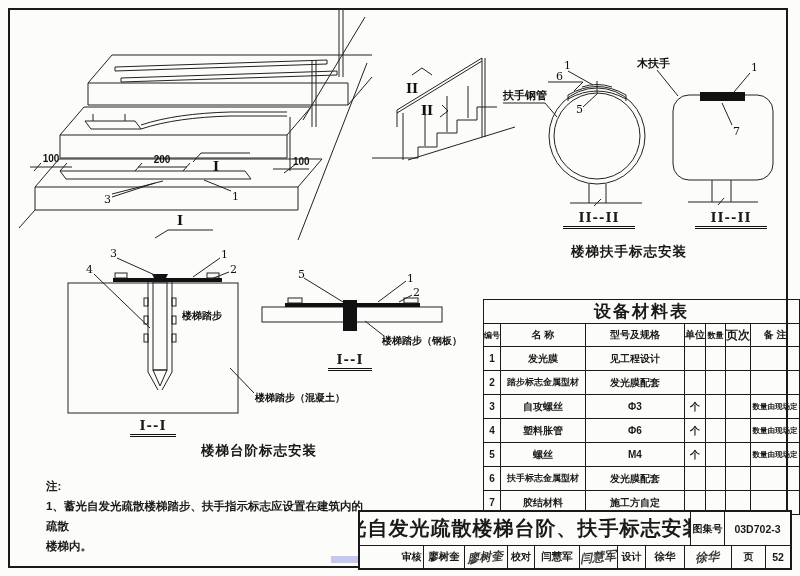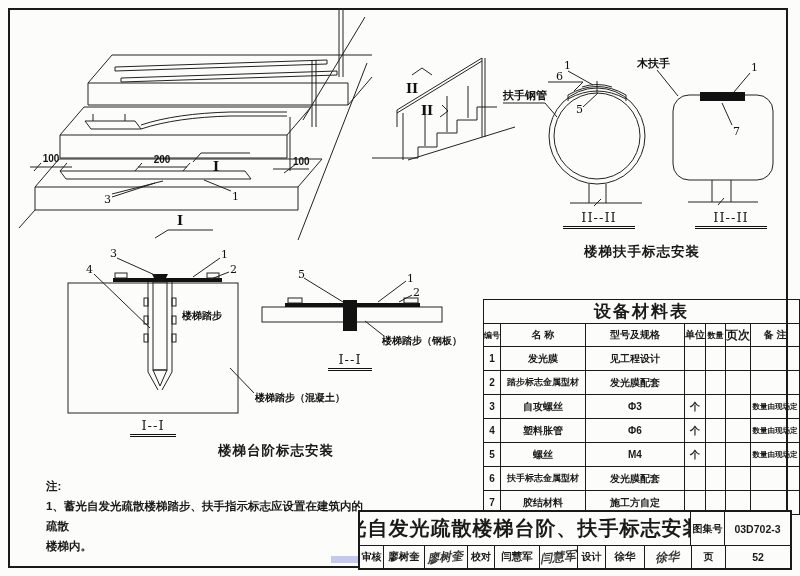--- a/index.html
+++ b/index.html
@@ -8,35 +8,35 @@
   #frame{position:absolute;left:8px;top:8px;width:780px;height:560px;border:2px solid #1a1a1a;box-sizing:border-box;}
   svg{position:absolute;overflow:visible;}
   svg line,svg path,svg polyline,svg polygon,svg circle,svg rect{stroke:#222;stroke-width:1;fill:none;}
   svg .fillb{fill:#111;stroke:none;}
   svg text{font-family:"Liberation Sans","DejaVu Sans",sans-serif;fill:#111;stroke:none;font-size:11px;}
   svg text.num{font-family:"DejaVu Serif","Liberation Serif",serif;font-size:11px;}
   svg text.dim{font-size:10px;font-weight:600;}
   svg text.cn{font-size:11px;font-weight:600;}
   svg text.roman{font-family:"DejaVu Serif","Liberation Serif",serif;font-weight:bold;font-size:13px;}
   .sec-cap{position:absolute;text-align:center;font-family:"DejaVu Serif","Liberation Serif",serif;
-    font-weight:normal;font-size:13px;border-bottom:3px double #111;padding-bottom:1px;letter-spacing:1px;}
-  .big-cap{position:absolute;text-align:right;font-size:13.5px;font-weight:bold;letter-spacing:1px;}
+    font-weight:bold;font-size:13px;border-bottom:3px double #111;padding-bottom:1px;letter-spacing:1px;}
+  .big-cap{position:absolute;text-align:center;font-size:13.5px;font-weight:bold;letter-spacing:1px;}
   
   #mat-table{position:absolute;left:483px;top:299px;border-collapse:collapse;table-layout:fixed;}
   #mat-table td{border:1px solid #1a1a1a;text-align:center;vertical-align:middle;
     font-size:10px;font-weight:600;padding:0;overflow:hidden;white-space:nowrap;}
   #mat-table td.tbl-title{font-size:17px;font-weight:bold;height:18px;letter-spacing:2px;}
   #mat-table td.hd{height:22px;}
   #mat-table td.note-cell{font-size:7.5px;font-weight:600;}
   #mat-table tr.datarow td{height:23px;}
   
   #title-block{position:absolute;left:358px;top:510px;width:434px;height:60px;
     border:2px solid #1a1a1a;box-sizing:border-box;display:flex;flex-direction:column;background:#fcfcfa;}
   #tb-r1{display:flex;height:33px;border-bottom:1px solid #1a1a1a;}
-  #tb-r2{display:flex;flex:1;}
+  #tb-r2{display:flex;flex:1;padding-left:40px;}
   .tb-cell{display:flex;align-items:center;justify-content:center;box-sizing:border-box;
     border-left:1px solid #1a1a1a;overflow:hidden;white-space:nowrap;}
   .tb-cell:first-child{border-left:none;}
   .tb-title{font-size:20px;font-weight:bold;letter-spacing:1px;}
   .tb-lab{font-size:10px;font-weight:700;}
   .tb-val{font-size:10.5px;font-weight:700;}
   .tb-sig{font-size:12px;font-weight:700;transform:rotate(-5deg) skewX(-14deg);opacity:.88;}
   
   #notes{position:absolute;left:46px;top:476px;width:322px;font-size:11.5px;font-weight:600;line-height:20px;}
   #watermark{position:absolute;left:331px;top:556px;width:27px;height:7px;background:rgba(80,100,215,.33);filter:blur(.7px);}

